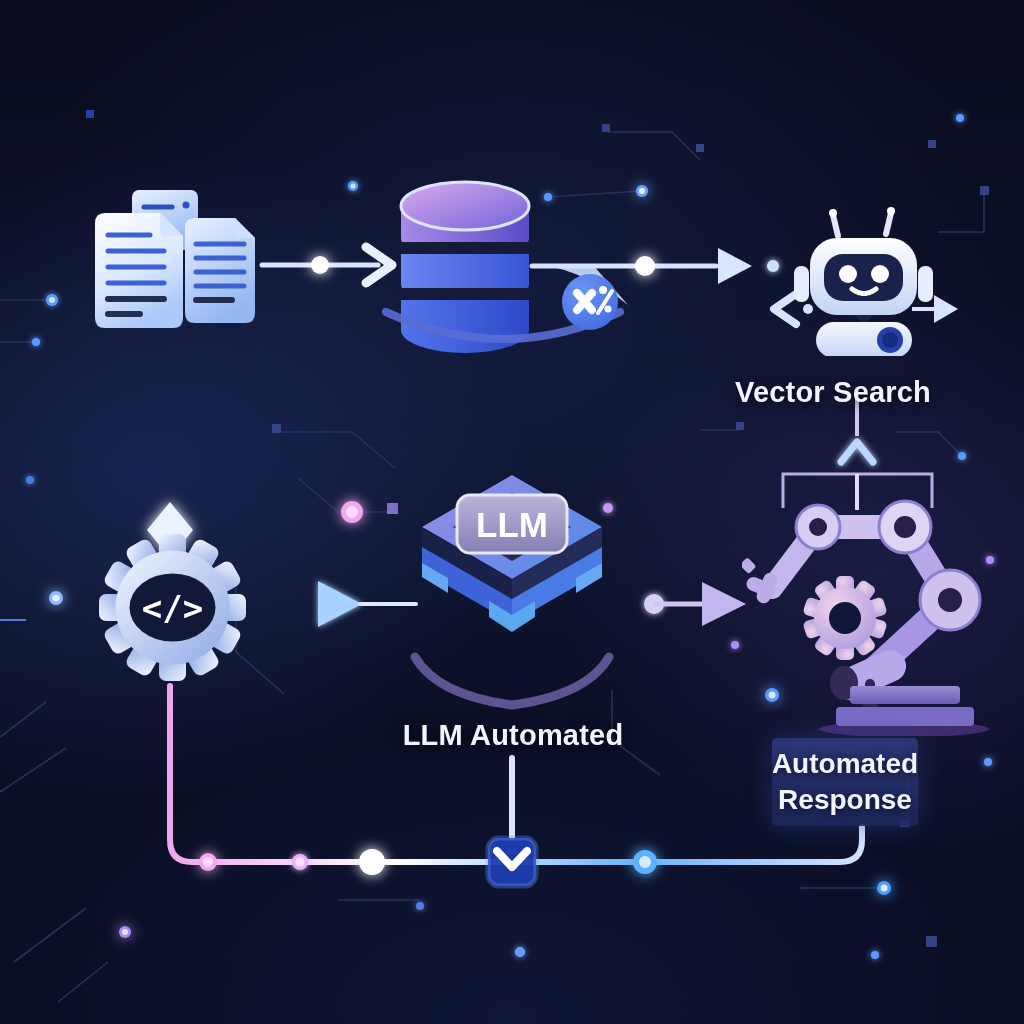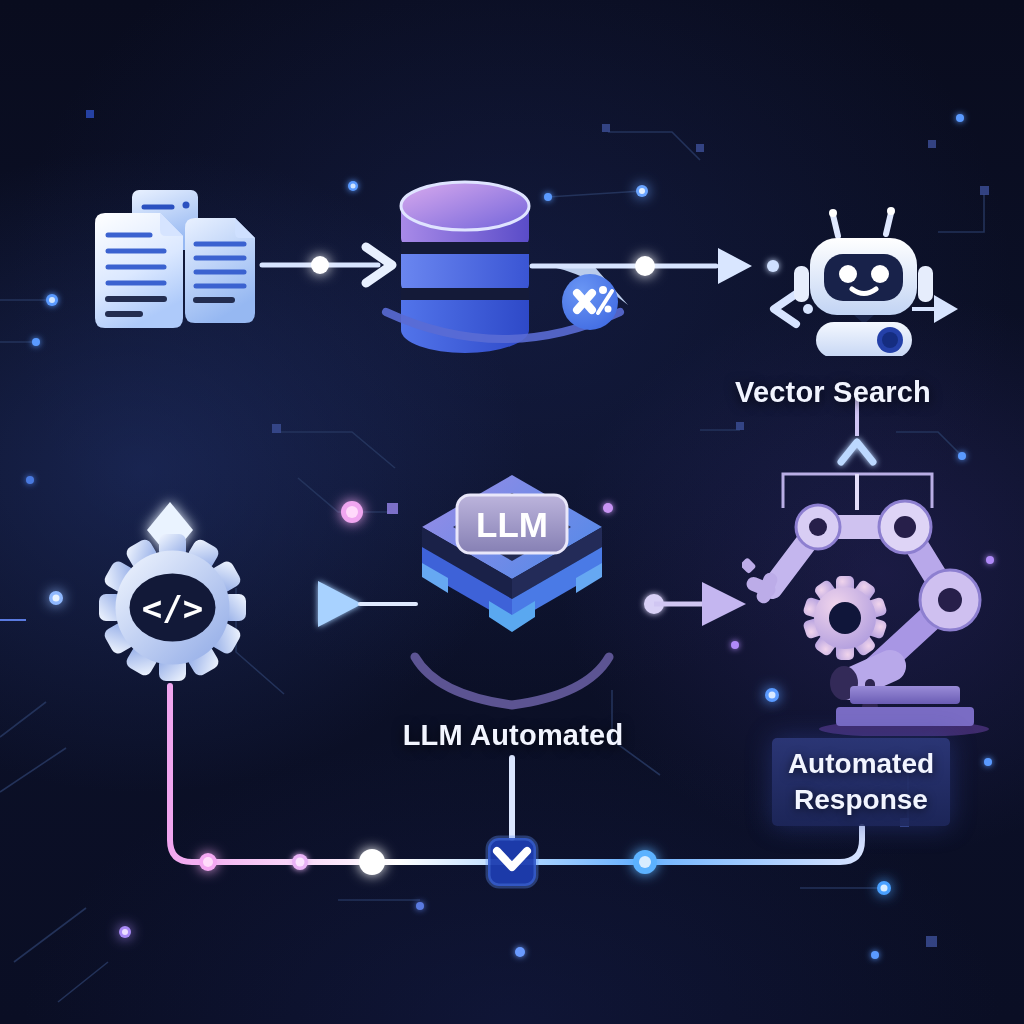--- a/index.html
+++ b/index.html
@@ -19,21 +19,21 @@
     position:absolute;transform:translateX(-50%);
     color:#f2f5ff;font-weight:700;font-size:29px;letter-spacing:.2px;
     white-space:nowrap;text-shadow:0 2px 12px rgba(0,0,0,.7);
   }
   .title{
     position:absolute;left:512px;top:86px;transform:translateX(-50%);
     color:#f6f8ff;font-weight:700;font-size:47px;letter-spacing:.5px;
     white-space:nowrap;text-shadow:0 3px 16px rgba(0,0,0,.6);
   }
   .resp-box{
-    position:absolute;left:772px;top:738px;width:178px;height:88px;
+    position:absolute;left:772px;top:738px;width:146px;height:88px;
     background:linear-gradient(180deg,rgba(46,58,126,.88),rgba(30,40,94,.88));
     border-radius:5px;box-shadow:0 0 26px rgba(50,70,160,.45);
     display:flex;align-items:center;justify-content:center;text-align:center;
     color:#f2f5ff;font-weight:700;font-size:28px;line-height:1.3;
     text-shadow:0 2px 10px rgba(0,0,0,.65);
   }
   .resp-box span{display:block;width:150px;}
 </style>
 </head>
 <body>

